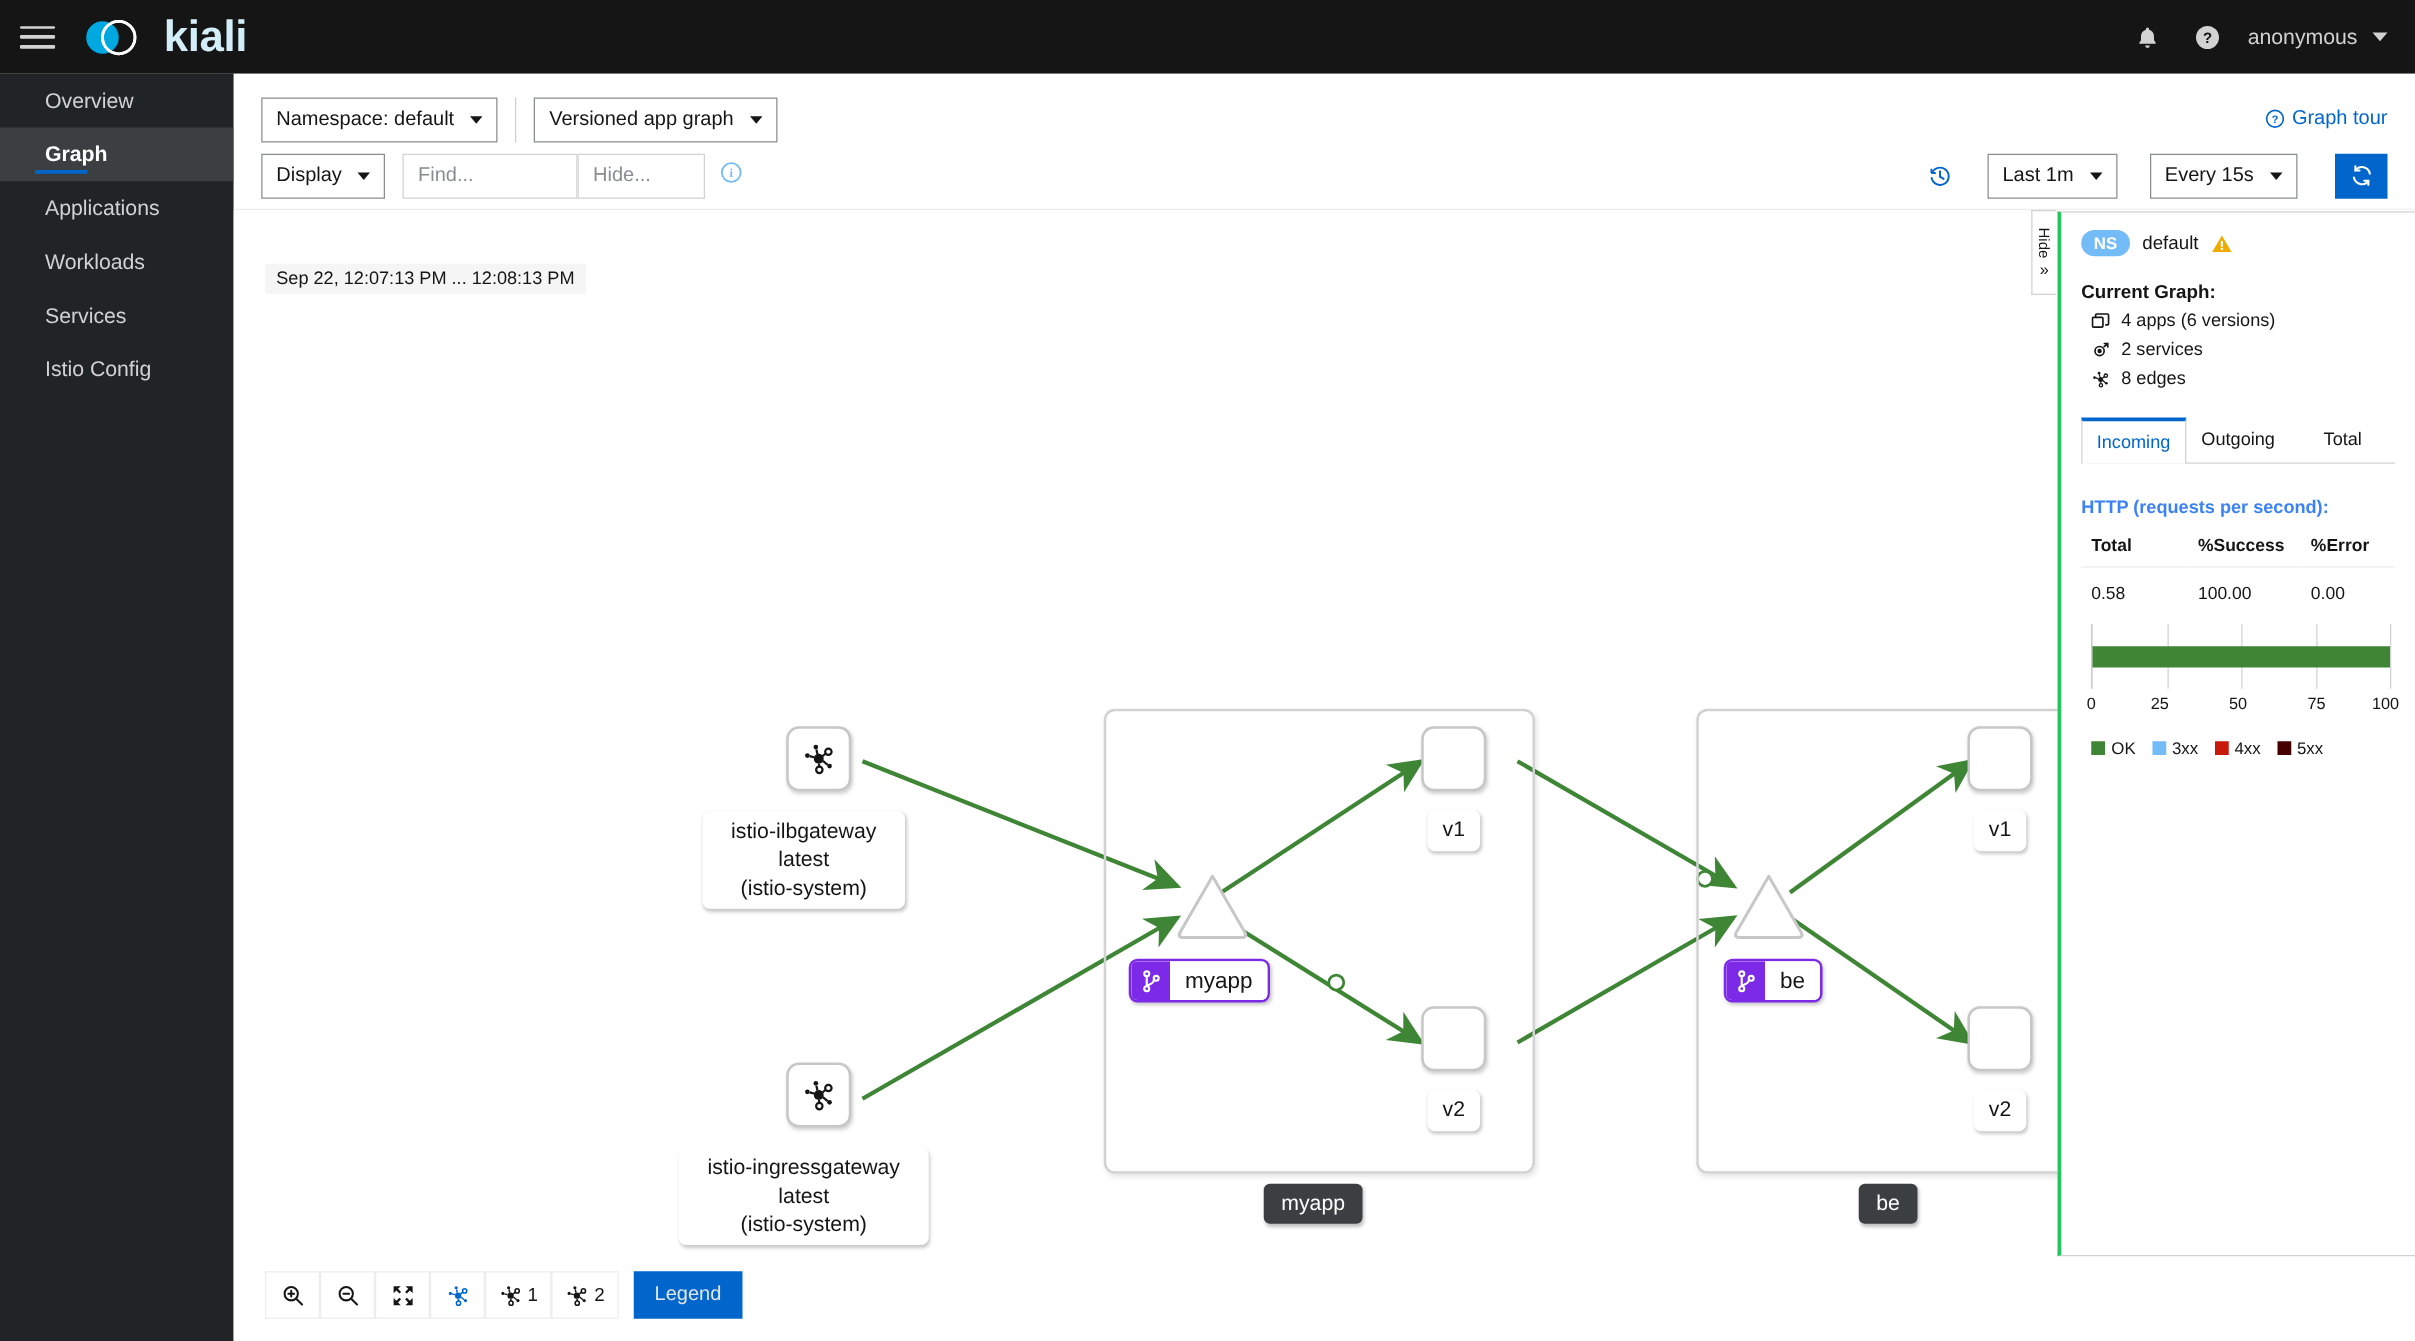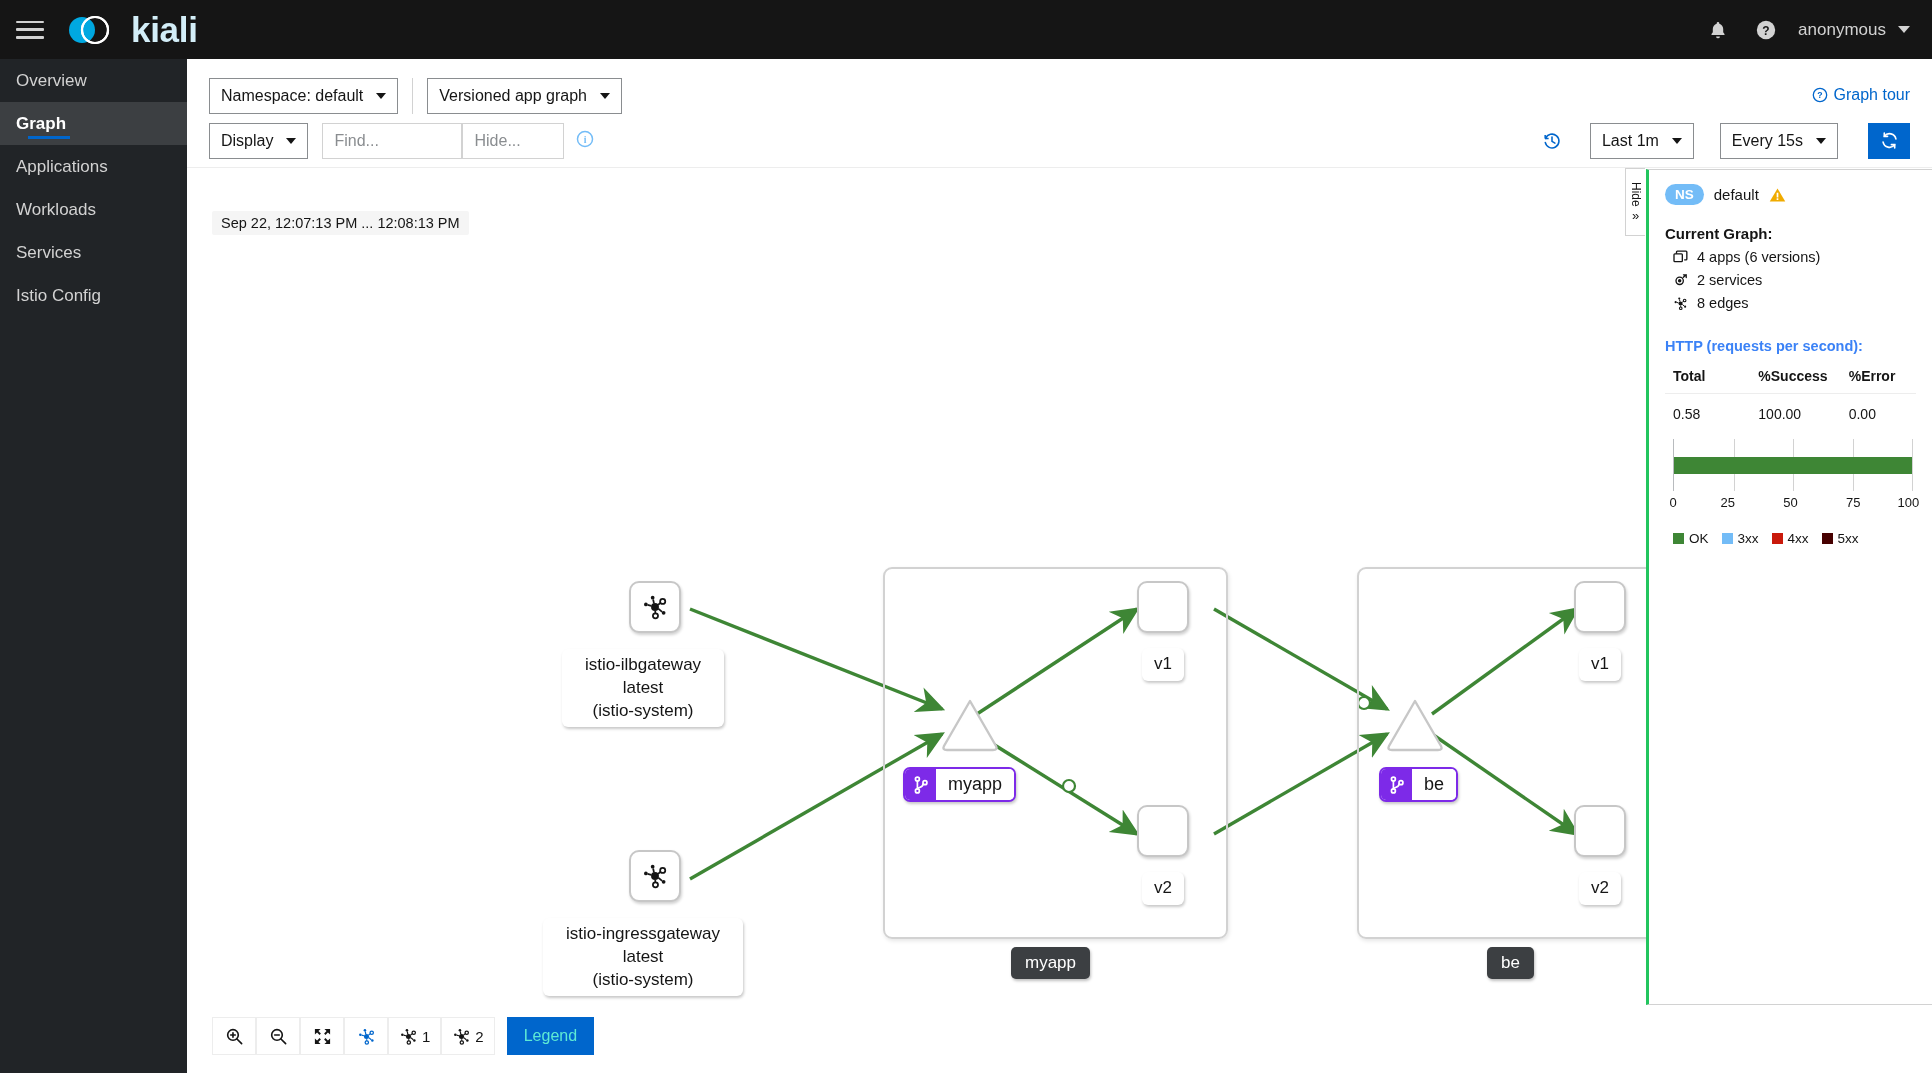--- a/index.html
+++ b/index.html
@@ -33,21 +33,21 @@
     border-left: 6px solid transparent; border-right: 6px solid transparent;
     border-top: 7px solid #d2d2d2; cursor: pointer;
   }
 
   
   #sidebar {
     position: absolute; top: 59px; left: 0; width: 187px; height: 1014px;
     background: #212427;
   }
   .nav-item {
-    height: 43px; display: flex; align-items: center; padding-left: 16px;
+    height: 43px; display: flex; align-items: center; padding-left: 36px;
     color: #d2d2d2; font-size: 17px; cursor: pointer; position: relative;
   }
   .nav-item.active { background: #3c3f42; color: #fff; font-weight: bold; }
   .nav-item.active::after {
     content: ''; position: absolute; left: 28px; bottom: 6px; width: 42px; height: 3px;
     background: #0066cc;
   }
 
   
   #main { position: absolute; top: 59px; left: 187px; width: 1745px; height: 1014px; background: #fff; }
@@ -135,21 +135,21 @@
   
   #graph-bottom-toolbar {
     position: absolute; left: 25px; bottom: 18px; display: flex; align-items: center; gap: 0;
   }
   .gt-btn {
     height: 38px; min-width: 44px; background: #fff; border: 1px solid #ededed;
     display: flex; align-items: center; justify-content: center; gap: 4px;
     cursor: pointer; color: #151515; font-size: 15px; padding: 0 10px;
   }
   #legend-btn {
-    height: 38px; background: #0066cc; color: #5eead4; font-size: 16px;
+    height: 38px; background: #0066cc; color: #e5e5e5; font-size: 16px;
     padding: 0 17px; display: flex; align-items: center; cursor: pointer; margin-left: 12px;
   }
 
   
   #hide-tab {
     position: absolute; top: 168px; left: 1625px; width: 20px; height: 68px;
     background: #fff; border: 1px solid #d2d2d2; border-right: none;
     display: flex; flex-direction: column; align-items: center; justify-content: center;
     gap: 3px; cursor: pointer; z-index: 5;
   }
@@ -593,20 +593,31 @@
         <path d="M14.6 10.2 L16.8 8.4"></path>
           <path d="M12.2 15.4 L12.3 17.4"></path>
         <path d="M8.8 11.0 L5.7 10.2"></path>
           <path d="M14.8 13.4 L18.1 16.2"></path>
         <path d="M11.1 8.9 L10.4 5.6"></path>
       </g>
     </svg>
     <span>8 edges</span>
   </div>
 
+  <div id="tabs">
+    <div class="tab active">
+      <span>Incoming</span>
+    </div>
+    <div class="tab">
+      <span>Outgoing</span>
+    </div>
+    <div class="tab">
+      <span>Total</span>
+    </div>
+  </div>
 
   <div id="http-title">HTTP (requests per second):</div>
 
   <table id="metrics-table">
     <tbody>
         <tr>
       <th style="width:34%">Total</th>
       <th style="width:36%">%Success</th>
       <th style="width:30%">%Error</th>
     </tr>

